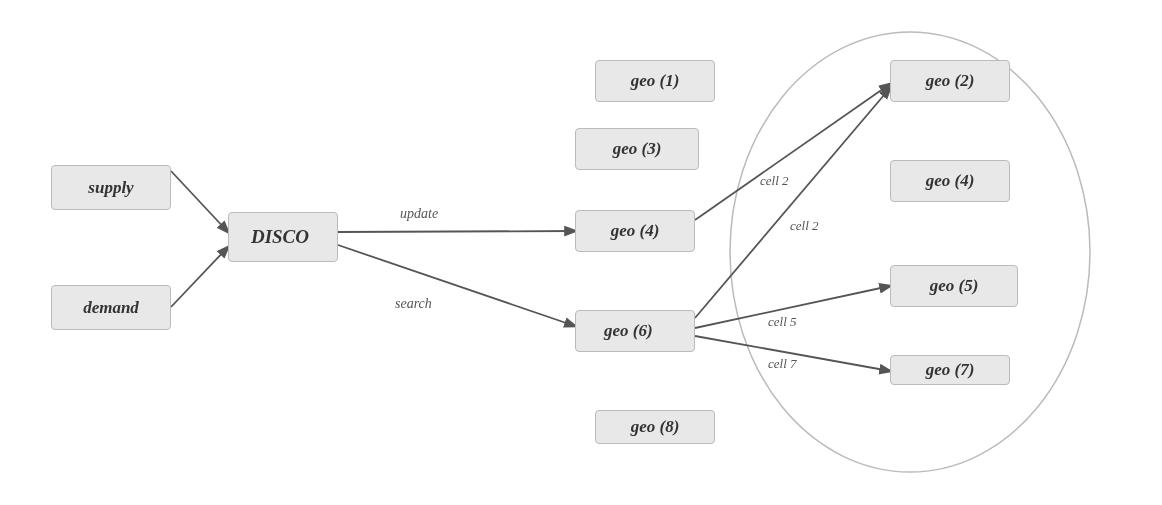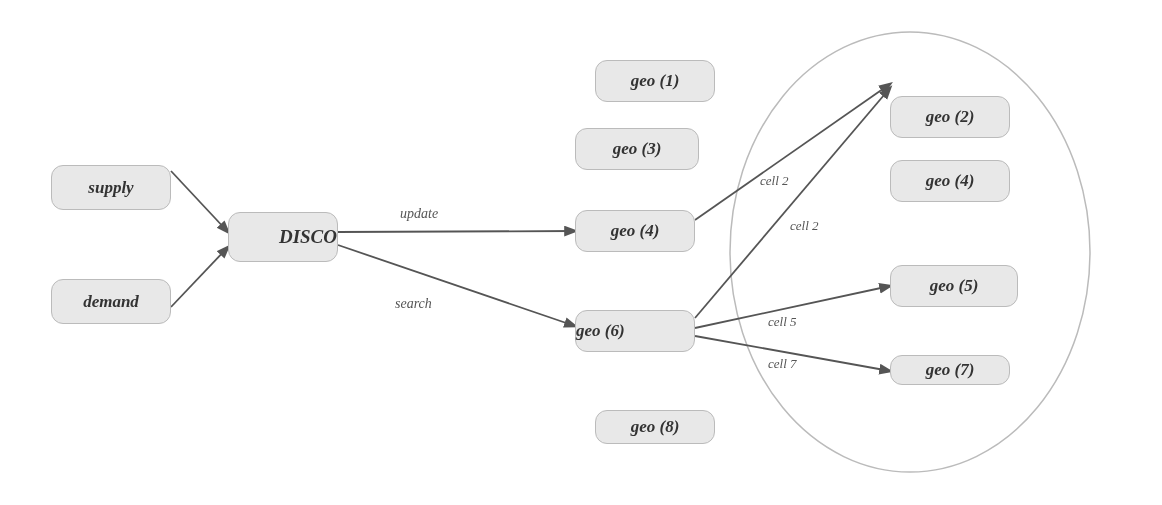--- a/index.html
+++ b/index.html
@@ -15,22 +15,22 @@
       position: absolute;
       top: 0; left: 0;
       width: 1162px;
       height: 505px;
       pointer-events: none;
     }
     .node {
       position: absolute;
       background: #e8e8e8;
       border: 1.5px solid #bbb;
-      border-radius: 12px;
-      padding: 8px 0;
+      border-radius: 4px;
+      padding: 8px 28px;
       font-style: italic;
       font-weight: bold;
       font-size: 17px;
       color: #333;
       white-space: nowrap;
       text-align: center;
     }
   </style>
 </head>
 <body>
@@ -65,33 +65,33 @@
 
   <line x1="695" y1="336" x2="890" y2="371" stroke="#555" stroke-width="1.8" marker-end="url(#arrow)"></line>
   <text x="768" y="368" font-family="Georgia,serif" font-style="italic" font-size="13" fill="#555">cell 7</text>
 
 </svg>
 
 <div class="node" style="left:51px; top:149px; width:120px; height:45px; display:flex; align-items:center; justify-content:center;margin-top:16px;">
   <span>supply</span>
 </div>
 
-<div class="node" style="left:51px; top:279px; width:120px; height:45px; display:flex; align-items:center; justify-content:center;">
+<div class="node" style="left:51px; top:285px; width:120px; height:45px; display:flex; align-items:center; justify-content:center;">
   <span>demand</span>
 </div>
 
 <div class="node" style="left:228px; top:212px; width:110px; height:50px; display:flex; align-items:center; justify-content:flex-end; font-size:19px;">
   <span>DISCO</span>
 </div>
 
 <div class="node" style="left:595px; top:60px; width:120px; height:42px; display:flex; align-items:center; justify-content:center;">
   <span>geo (1)</span>
 </div>
 
-<div class="node" style="left:890px; top:60px; width:120px; height:42px; display:flex; align-items:center; justify-content:center;margin-top:36px;">
+<div class="node" style="left:890px; top:60px; width:120px; height:42px; display:flex; align-items:center; justify-content:center;">
   <span>geo (2)</span>
 </div>
 
 <div class="node" style="left:575px; top:128px; width:124px; height:42px; display:flex; align-items:center; justify-content:center;">
   <span>geo (3)</span>
 </div>
 
 <div class="node" style="left:890px; top:160px; width:120px; height:42px; display:flex; align-items:center; justify-content:center;">
   <span>geo (4)</span>
 </div>

